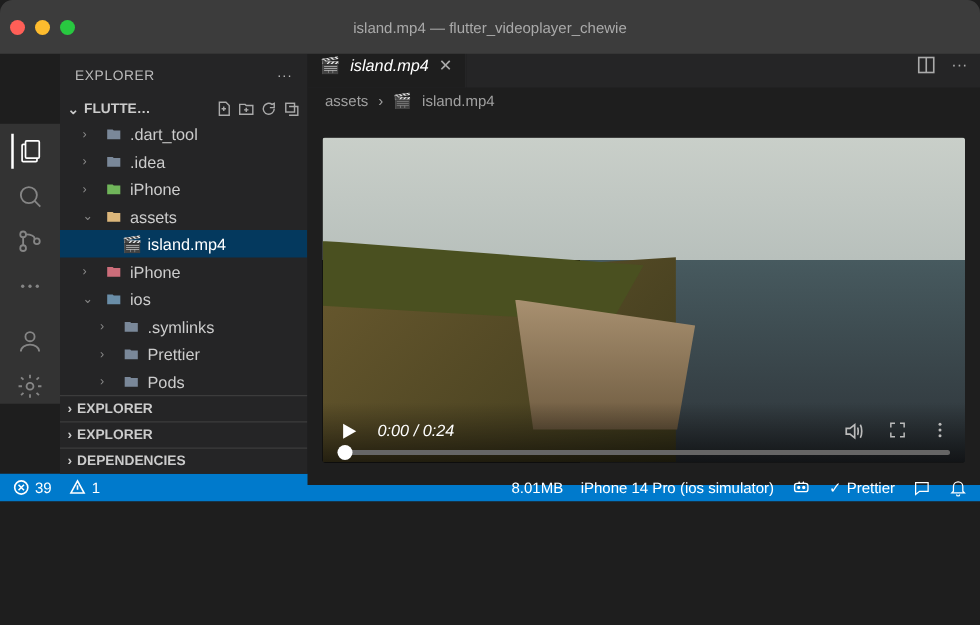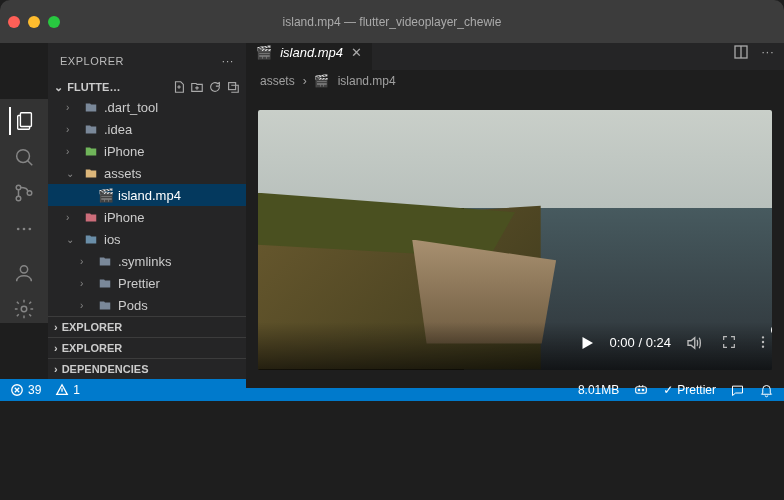--- a/index.html
+++ b/index.html
@@ -32,21 +32,21 @@
 .tab-actions{margin-left:auto;display:flex;gap:12px;padding-right:10px;color:#aaa}
 .breadcrumb { height:22px; display:flex; align-items:center; gap:8px; padding:0 14px; font-size:12px; color:#a0a0a0; }
 .editor { flex:1; padding:18px 12px; }
 .video { width:100%; height:260px; background:#000; border-radius:2px; position:relative; overflow:hidden; }
 .thumb { position:absolute; inset:0; }
 .sky{position:absolute;top:0;left:0;right:0;height:38%;background:linear-gradient(#c9cfc9,#b8c0bc)}
 .sea{position:absolute;top:38%;left:40%;right:0;bottom:0;background:linear-gradient(#475a5f,#2d3338)}
 .land{position:absolute;top:30%;left:0;width:55%;bottom:0;background:linear-gradient(135deg,#6a5a2f,#3e3a1c);clip-path:polygon(0 20%,100% 10%,100% 100%,0 100%)}
 .cliff{position:absolute;top:50%;left:30%;width:28%;height:40%;background:linear-gradient(#a89070,#6d5a3f);clip-path:polygon(0 0,100% 20%,90% 100%,10% 100%)}
 .green{position:absolute;top:32%;left:0;width:50%;height:25%;background:#4a5020;clip-path:polygon(0 0,100% 30%,90% 100%,0 80%)}
-.controls { position:absolute; bottom:0; left:0; right:0; height:48px; display:flex; flex-direction:row; justify-content:flex-end; padding:0 1px 6px; background:linear-gradient(transparent,rgba(0,0,0,.6)); }
+.controls { position:absolute; bottom:0; left:0; right:0; height:48px; display:flex; flex-direction:column; justify-content:flex-end; padding:0 12px 6px; background:linear-gradient(transparent,rgba(0,0,0,.6));font-style:italic; }
 .crow{display:flex;align-items:center;gap:14px;color:#fff;font-size:13px}
 .crow .right{margin-left:auto;display:flex;gap:18px;color:#bbb}
 .progress { height:4px; background:#666; border-radius:2px; margin-top:6px; position:relative; }
 .progress .knob{position:absolute;left:0;top:-4px;width:12px;height:12px;border-radius:50%;background:#fff}
 .status { height:22px; background:#007acc; display:flex; align-items:center; font-size:12px; color:#fff; padding:0 10px; gap:14px; }
 .status .seg{display:flex;align-items:center;gap:4px}
 .status .spacer{flex:1}
 svg{display:block}
 </style>
 </head>
@@ -323,20 +323,21 @@
   </span>
   <span class="seg">
     <svg width="14" height="14" viewBox="0 0 16 16" fill="none" stroke="currentColor" stroke-width="1.5">
         <path d="M8 2l6 11H2z"></path>
         <path d="M8 6v4M8 12v0"></path>
       </svg>
     <span>1</span>
   </span>
   <span class="spacer"></span>
   <span class="seg">8.01MB</span>
+  <span class="seg">iPhone 14 Pro (ios simulator)</span>
   <span class="seg">
       <svg width="16" height="16" viewBox="0 0 24 24" fill="none" stroke="currentColor" stroke-width="1.6">
         <rect x="4" y="7" width="16" height="10" rx="3"></rect>
         <circle cx="9" cy="12" r="1.2" fill="currentColor"></circle>
         <circle cx="15" cy="12" r="1.2" fill="currentColor"></circle>
         <path d="M9 5l1 2M15 5l-1 2"></path>
       </svg>
     </span>
   <span class="seg">✓ <span>Prettier</span></span>
   <span class="seg">

